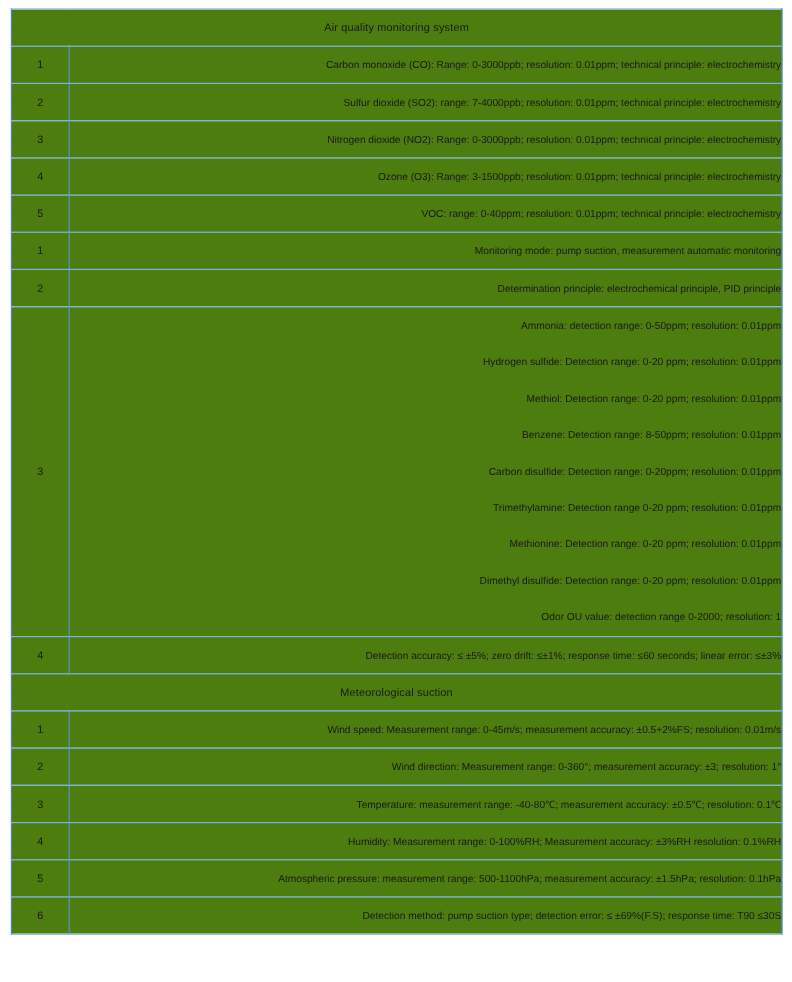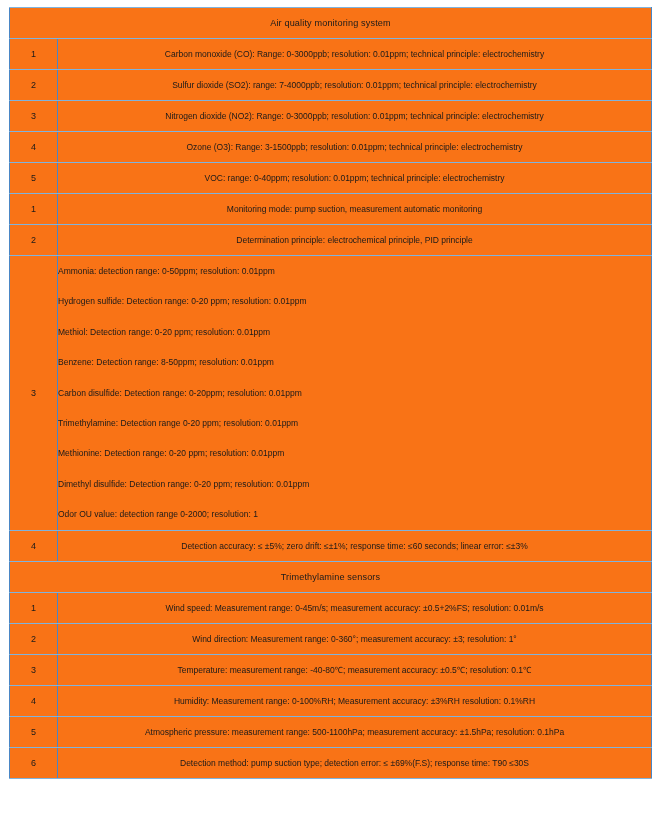--- a/index.html
+++ b/index.html
@@ -34,21 +34,21 @@
     border-bottom: 1.5px solid #7fb3dd;
   }
 
   table.spec-table td {
     border-top: 1.2px solid #7fb3dd;
     border-bottom: 1.2px solid #7fb3dd;
     border-left: 1.2px solid #4a86c5;
     border-right: 1.2px solid #4a86c5;
     padding: 0;
     vertical-align: middle;
-    background: #f97316;
+    background: #4d7c0f;
   }
 
   
   col.col-idx { width: 48px; }
   col.col-txt { width: 594px; }
 
   .section-head {
     text-align: center;
     font-size: 9.1px;
     letter-spacing: 0.15px;
@@ -57,31 +57,31 @@
   }
 
   .idx-cell {
     text-align: center;
     font-size: 9px;
     height: 30px;
     color: #1a1a1a;
   }
 
   .txt-cell {
-    text-align: center;
+    text-align: right;
     font-size: 8.5px;
     height: 30px;
     padding-left: 10px;
     color: #1a1a1a;
     letter-spacing: -0.02px;
     margin-top: 44px;
   }
 
   .multi-cell {
-    text-align: left;
+    text-align: right;
     font-size: 8.5px;
     padding-left: 10px;
     padding-top: 2px;
     padding-bottom: 2px;
     color: #1a1a1a;
     vertical-align: middle;
   }
 
   .multi-cell .sub-line {
     height: 30.4px;
@@ -157,21 +157,21 @@
           <div class="sub-line">Odor OU value: detection range 0-2000; resolution: 1</div>
         </td>
       </tr>
 
       <tr>
         <td class="idx-cell">4</td>
         <td class="txt-cell">Detection accuracy: ≤ ±5%; zero drift: ≤±1%; response time: ≤60 seconds; linear error: ≤±3%</td>
       </tr>
 
       <tr>
-        <td class="section-head" colspan="2">Trimethylamine sensors</td>
+        <td class="section-head" colspan="2">Meteorological suction</td>
       </tr>
 
       <tr>
         <td class="idx-cell">1</td>
         <td class="txt-cell">Wind speed: Measurement range: 0-45m/s; measurement accuracy: ±0.5+2%FS; resolution: 0.01m/s</td>
       </tr>
       <tr>
         <td class="idx-cell">2</td>
         <td class="txt-cell">Wind direction: Measurement range: 0-360°; measurement accuracy: ±3; resolution: 1°</td>
       </tr>

